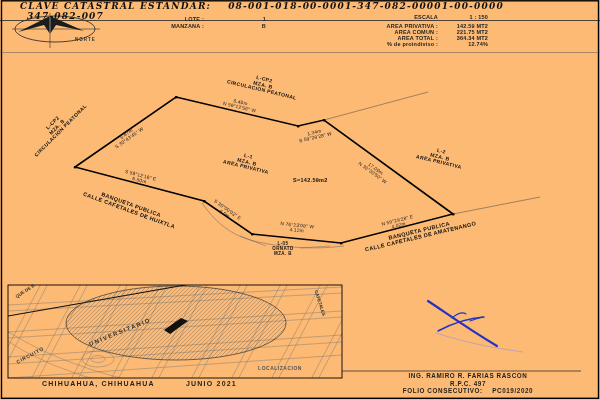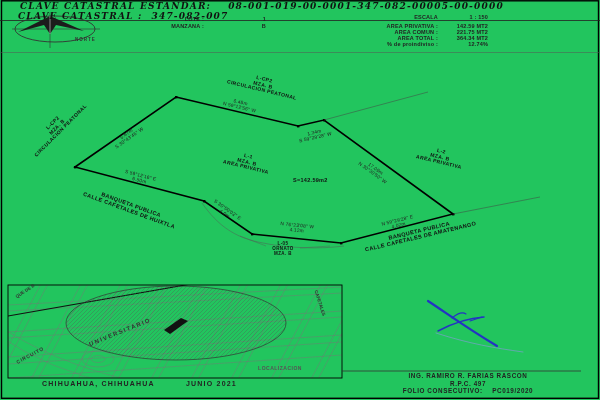--- a/index.html
+++ b/index.html
@@ -1,16 +1,16 @@
 <!DOCTYPE html>
 <html><head>
 <meta charset="utf-8">
 <style>
   html,body{margin:0;padding:0;background:#e8e8e8}
-  .page{position:relative;width:600px;height:400px;background:#22c55e;overflow:hidden;
+  .page{position:relative;width:600px;height:400px;background:#fdba74;overflow:hidden;
         font-family:"Liberation Sans",sans-serif;color:#1a1a1a}
   svg{position:absolute;left:0;top:0;z-index:1}
   .txt{position:absolute;z-index:2;white-space:nowrap}
   .hdr{font-family:"DejaVu Serif",serif;font-style:italic;font-weight:bold;
        font-size:9px;letter-spacing:1.2px;color:#111;display:flex}
   .smalllbl{font-size:5.5px;font-weight:bold;letter-spacing:0.2px;color:#222}
   .inforow{display:flex;align-items:baseline}
   .inforow .l{flex:1;text-align:right}
   .inforow .v{width:50px;text-align:right}
   .zone{position:absolute;z-index:2;text-align:center;font-size:5px;font-weight:bold;
@@ -120,24 +120,23 @@
       <path d="M428,301 C445,312 465,327 497,346" stroke="#2433c4" stroke-width="2.2"></path>
       <path d="M438,331 C455,322 468,318 484,317" stroke="#2433c4" stroke-width="1.5"></path>
       <path d="M452,318 C458,313 463,312 466,314" stroke="#2433c4" stroke-width="1.1"></path>
       <path d="M470,321 l12,-4" stroke="#2433c4" stroke-width="1.1"></path>
       <path d="M436,333 C470,344 495,348 523,352" stroke="#8b97e0" stroke-width="0.6"></path>
     </g>
   </svg>
 
   <div class="txt hdr" style="left:20px;top:1px">
     <span>CLAVE CATASTRAL ESTANDAR:</span>
-    <span style="margin-left:17px">08-001-019-00-0001-347-082-00005-00-0000</span>
+    <span style="margin-left:17px">08-001-018-00-0001-347-082-00001-00-0000</span>
   </div>
   <div class="txt hdr" style="left:18px;top:11px">
-    <span>CLAVE CATASTRAL :</span>
     <span style="margin-left:9px">347-082-007</span>
   </div>
 
   <div class="txt" style="left:75px;top:37px;font-size:4.5px;font-weight:bold;letter-spacing:1px;color:#333">NORTE</div>
 
   <div class="txt smalllbl" style="left:140px;top:16px;width:126px">
     <div class="inforow">
       <span class="l">LOTE :</span>
       <span class="v" style="width:62px">1</span>
     </div>

